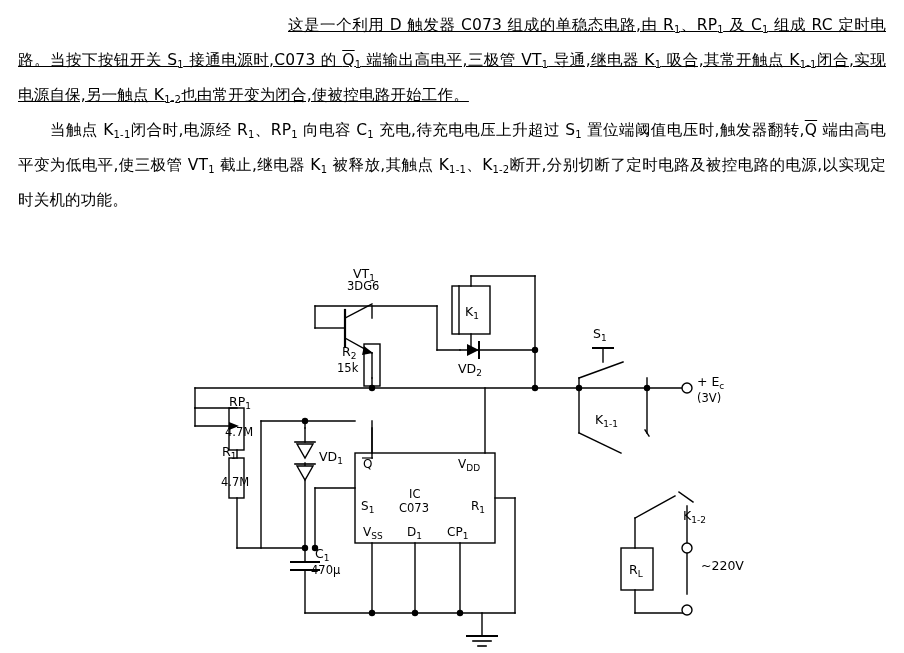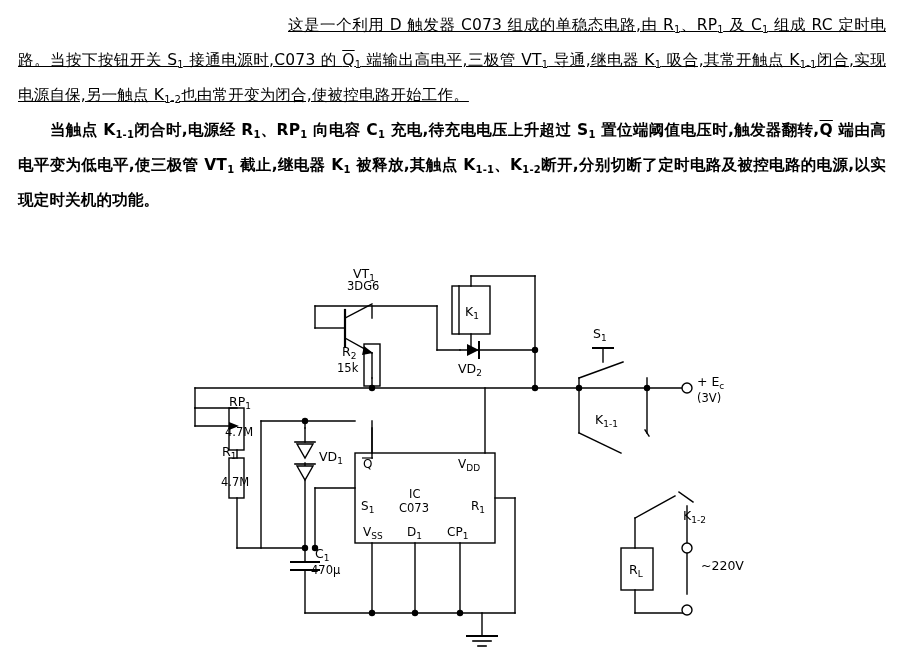--- a/index.html
+++ b/index.html
@@ -33,21 +33,20 @@
   .para {
     margin: 0 0 0 0;
     text-indent: 0;
   }
   .para.first {
     text-indent: 270px;
     text-decoration: underline;
   }
   .para.second {
     text-indent: 32px;
-    font-weight: bold;
   }
   sub {
     font-size: 10px;
     vertical-align: -3px;
   }
   .ov {
     text-decoration: overline;
   }
   #figure {
     position: absolute;

